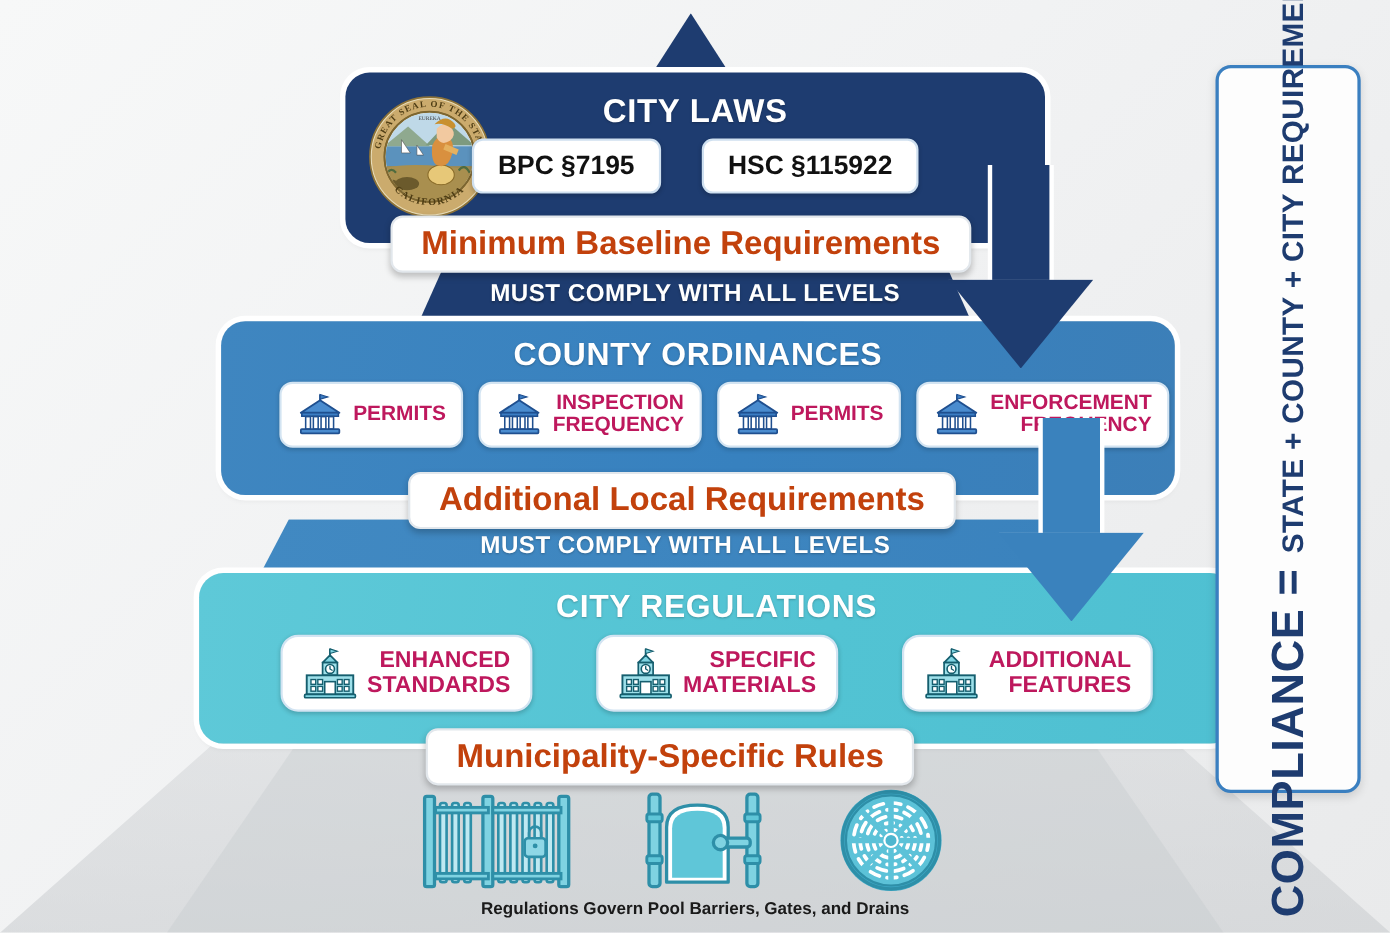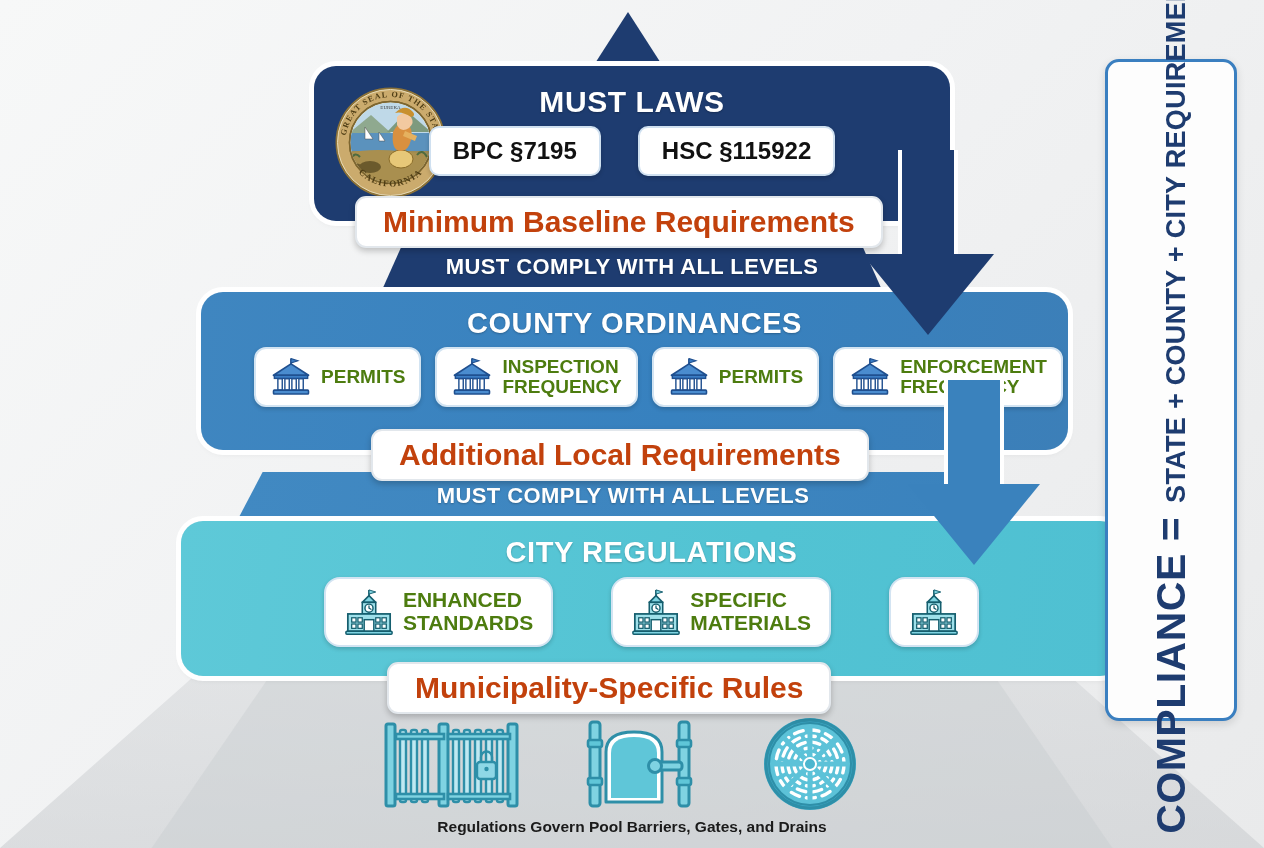--- a/index.html
+++ b/index.html
@@ -65,22 +65,22 @@
     box-shadow:0 2px 4px rgba(0,0,0,.18);white-space:nowrap;
   }
 
   
   .icon-chip{
     background:#fff;border:2px solid #d3e4f2;border-radius:12px;
     display:flex;align-items:center;gap:9px;
     padding:7px 14px;box-shadow:0 2px 4px rgba(0,0,0,.18);
   }
   .icon-chip .lbl{
-    font-size:19px;font-weight:bold;color:#4d7c0f;line-height:1.03;
-    text-align:left;white-space:pre-line;
+    font-size:19px;font-weight:bold;color:#be185d;line-height:1.03;
+    text-align:right;white-space:pre-line;
   }
   #county-chips{top:55px;gap:14px;}
   #city-chips{top:56px;gap:58px;}
   #city-chips .icon-chip{padding:9px 18px;border-radius:16px;}
   #city-chips .lbl{font-size:21px;line-height:1.08;}
 
   
   .summary-pill{
     position:absolute;z-index:7;background:#fff;
     border:2px solid #e2e7ec;border-radius:11px;
@@ -154,21 +154,21 @@
 <body>
 
 <div id="stage">
 
   <div class="bg-pyramid"></div>
   <div class="bg-pyramid2"></div>
 
   <div class="peak"></div>
 
   <div class="band" id="state-band">
-    <div class="band-title">MUST LAWS</div>
+    <div class="band-title">CITY LAWS</div>
 
     <div style="position:absolute;left:21px;top:21px;width:111px;height:111px;">
       <svg width="111" height="111" viewBox="0 0 111 111">
         <circle cx="55.5" cy="55.5" r="54" fill="#cbab6d" stroke="#8c7238" stroke-width="2"></circle>
         <circle cx="55.5" cy="55.5" r="53" fill="none" stroke="#e8dcb8" stroke-width="1"></circle>
         <circle cx="55.5" cy="55.5" r="41" fill="#e9dfc2" stroke="#7d6630" stroke-width="1.6"></circle>
         <clipPath id="sealClip">
             <circle cx="55.5" cy="55.5" r="40"></circle>
           </clipPath>
         <g clip-path="url(#sealClip)">
@@ -394,20 +394,22 @@
               <rect x="33" y="30" width="4.5" height="4.5"></rect>
               <rect x="39.5" y="30" width="4.5" height="4.5"></rect>
               <rect x="8" y="36.5" width="4.5" height="4.5"></rect>
               <rect x="14.5" y="36.5" width="4.5" height="4.5"></rect>
               <rect x="33" y="36.5" width="4.5" height="4.5"></rect>
               <rect x="39.5" y="36.5" width="4.5" height="4.5"></rect>
             </g>
             <rect x="2" y="44" width="48" height="3.2" rx="1" fill="#7fd4e2" stroke="#155e6e" stroke-width="1.6"></rect>
           </svg>
         </span>
+        <span class="lbl">ADDITIONAL
+FEATURES</span>
       </div>
     </div>
   </div>
 
   <div class="summary-pill" id="pill-city">Municipality-Specific Rules</div>
 
   <div id="compliance-panel">
     <div id="compliance-rot">
       <span class="big">COMPLIANCE =</span>
       <span class="small">STATE + COUNTY + CITY REQUIREMENTS</span>

